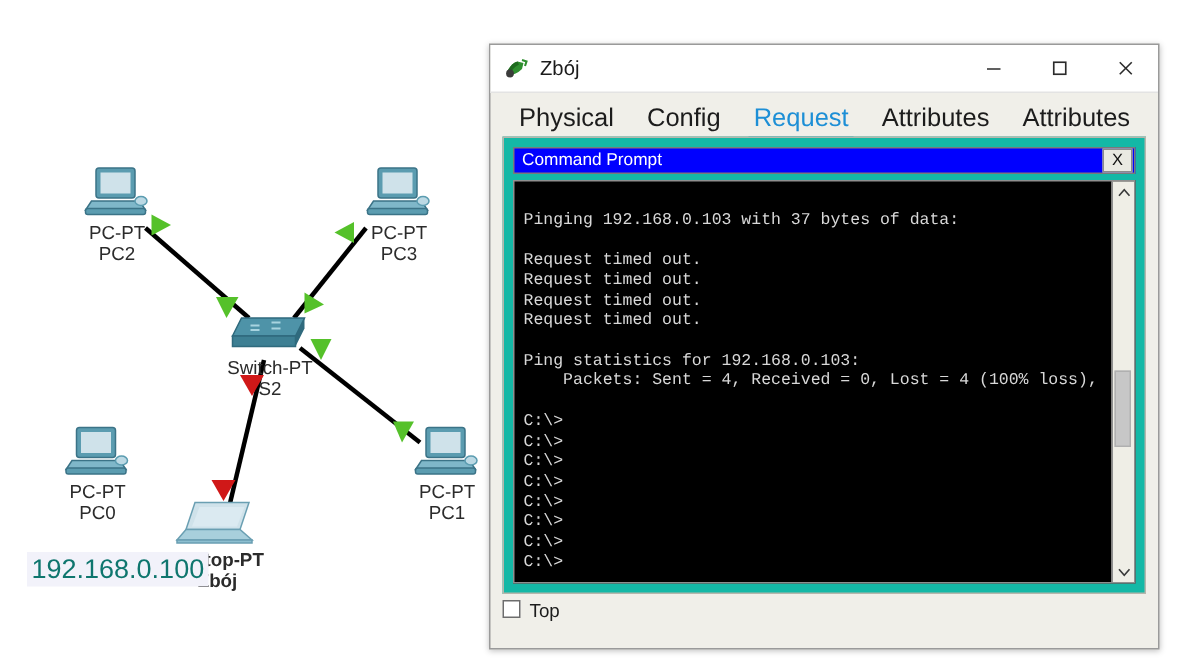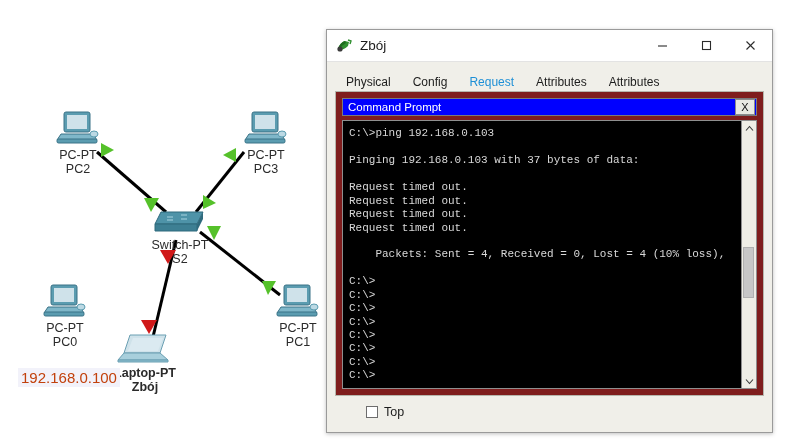--- a/index.html
+++ b/index.html
@@ -14,21 +14,21 @@
   #topology{position:absolute;left:0;top:0;width:330px;height:372px;background:#fff;}
   #topo-svg{position:absolute;left:0;top:0;width:330px;height:446px;}
 
   .node{position:absolute;text-align:center;}
   .node .glyph{display:block;margin:0 auto;}
   .node .lbl{
     font-size:12.5px;color:#2b2b2b;line-height:14px;white-space:nowrap;
     font-family:"Liberation Sans", sans-serif;
   }
   .iplabel{
-    position:absolute;font-size:15px;color:#c2410c;
+    position:absolute;font-size:18px;color:#0f766e;
     background:#f2f2fa;padding:1px 3px;white-space:nowrap;
     font-family:"Liberation Sans", sans-serif;
   }
 
   
   #devwin{
     position:absolute;left:326px;top:29px;width:447px;height:404px;
     background:#f0efe9;border:1px solid #9a9a9a;
     box-shadow:0 1px 4px rgba(0,0,0,.25);
     box-sizing:border-box;
@@ -43,30 +43,30 @@
     width:44px;height:30px;display:flex;align-items:center;justify-content:center;
     color:#2b2b2b;flex:0 0 auto;
   }
   .winbtn svg{display:block;}
 
   #tabstrip{
     position:relative;height:24px;margin:7px 0 0 8px;
     display:flex;align-items:flex-end;
   }
   .tab{
-    font-size:12px;color:#1c1c1c;padding:0 11px 4px 11px;
+    font-size:17px;color:#1c1c1c;padding:0 11px 4px 11px;
     position:relative;white-space:nowrap;
   }
   .tab.active{color:#1d8fd6;}
   .tab.active:after{
     content:"";position:absolute;left:8px;right:8px;bottom:0;height:2px;background:#1d8fd6;
   }
   #tabcontent{
     position:absolute;left:8px;top:61px;right:8px;bottom:36px;
-    background:#7f1d1d;border:1px solid #b6b6ac;box-sizing:border-box;
+    background:#14b8a6;border:1px solid #b6b6ac;box-sizing:border-box;
     padding:6px;
   }
   #cmdpanel{position:absolute;left:6px;top:6px;right:6px;bottom:6px;}
 
   #cmdtitle{
     height:18px;background:#0000ff;display:flex;align-items:center;
     border:1px solid #7a7a7a;box-sizing:border-box;
   }
   #cmdtitle .t{color:#ffffff;font-size:11.5px;padding-left:5px;flex:1 1 auto;}
   #cmdclose{
@@ -90,21 +90,21 @@
   #termclip{position:absolute;left:6px;right:0;top:-7px;}
 
   #termscroll{
     flex:0 0 14px;width:14px;background:#efeee6;border-left:1px solid #8f8f8f;
     display:flex;flex-direction:column;align-items:center;position:relative;
   }
   .sbtn{height:14px;width:14px;display:flex;align-items:center;justify-content:center;flex:0 0 auto;}
   #sbthumb{position:absolute;left:1px;width:11px;background:#c7c7c7;border:1px solid #b0b0b0;box-sizing:border-box;}
 
   #bottombar{
-    position:absolute;left:8px;bottom:8px;height:24px;display:flex;align-items:center;margin-left:31px;
+    position:absolute;left:8px;bottom:8px;height:24px;display:flex;
   }
   #topbox{
     width:12px;height:12px;border:1px solid #6d6d6d;background:#fff;
     box-sizing:border-box;margin-right:6px;
   }
   #toplbl{font-size:12.5px;color:#1c1c1c;}
 </style>
 </head>
 <body>
 
@@ -252,30 +252,30 @@
 
         <div id="cmdtitle">
           <div class="t">Command Prompt</div>
           <div id="cmdclose">X</div>
         </div>
 
         <div id="term">
           <div id="termtext">
             <div id="termclip">
                 <div class="ln"></div>
-                <div class="ln">C:\&gt;ping 192.168.0.103</div>
                 <div class="ln"></div>
                 <div class="ln">Pinging 192.168.0.103 with 37 bytes of data:</div>
                 <div class="ln"></div>
                 <div class="ln">Request timed out.</div>
                 <div class="ln">Request timed out.</div>
                 <div class="ln">Request timed out.</div>
                 <div class="ln">Request timed out.</div>
                 <div class="ln"></div>
-                <div class="ln">    Packets: Sent = 4, Received = 0, Lost = 4 (10% loss),</div>
+                <div class="ln">Ping statistics for 192.168.0.103:</div>
+                <div class="ln">    Packets: Sent = 4, Received = 0, Lost = 4 (100% loss),</div>
                 <div class="ln"></div>
                 <div class="ln">C:\&gt;</div>
                 <div class="ln">C:\&gt;</div>
                 <div class="ln">C:\&gt;</div>
                 <div class="ln">C:\&gt;</div>
                 <div class="ln">C:\&gt;</div>
                 <div class="ln">C:\&gt;</div>
                 <div class="ln">C:\&gt;</div>
                 <div class="ln">C:\&gt;</div>
               </div>

